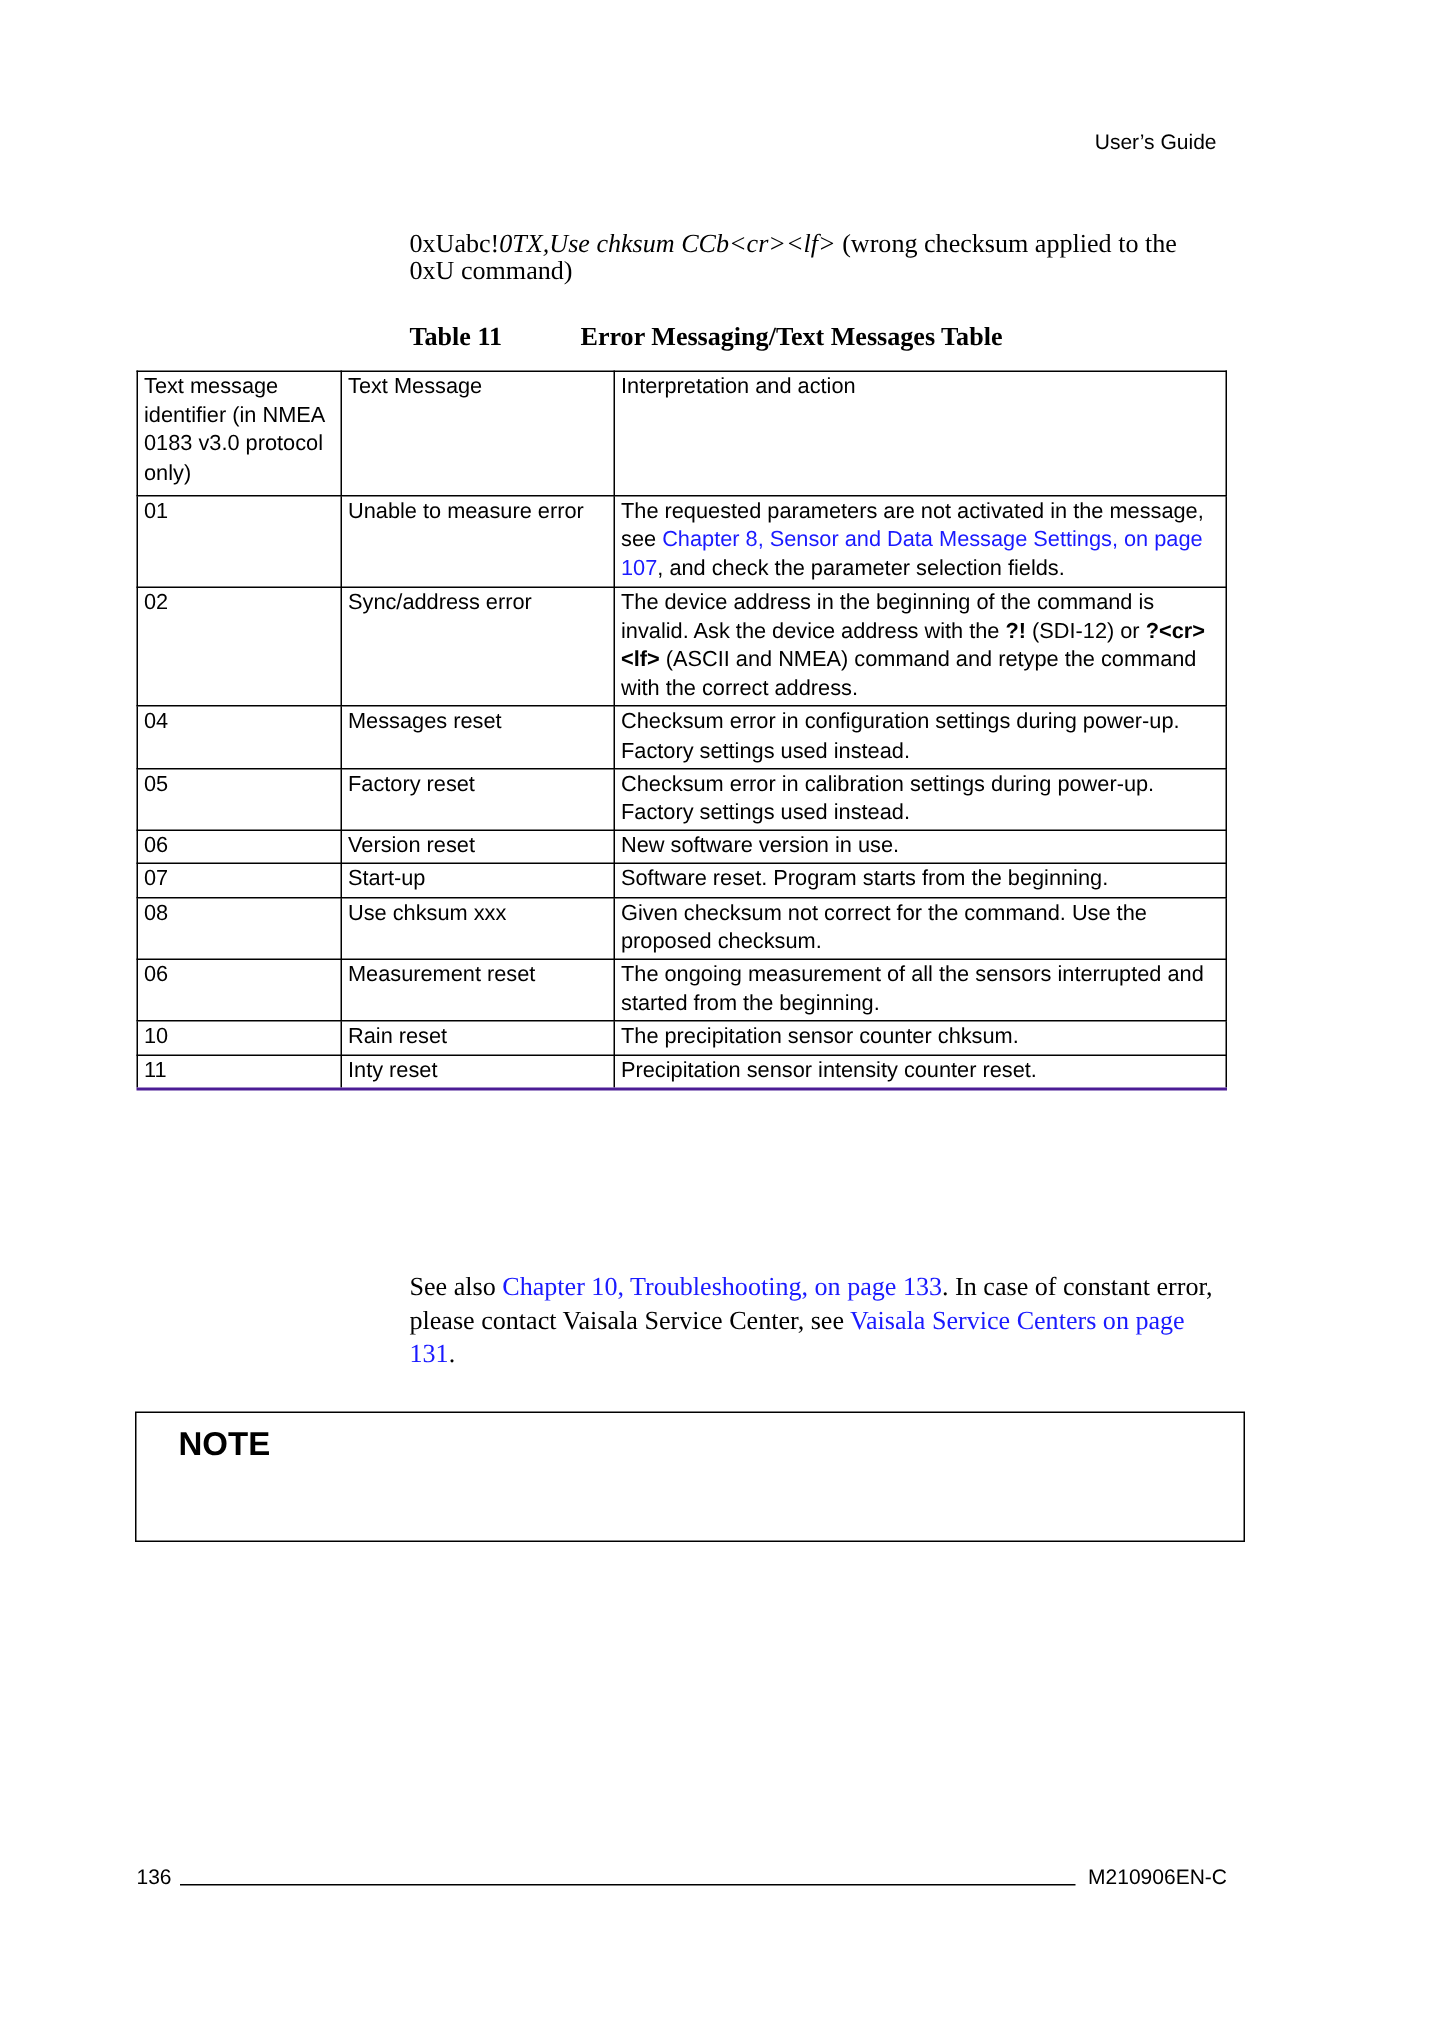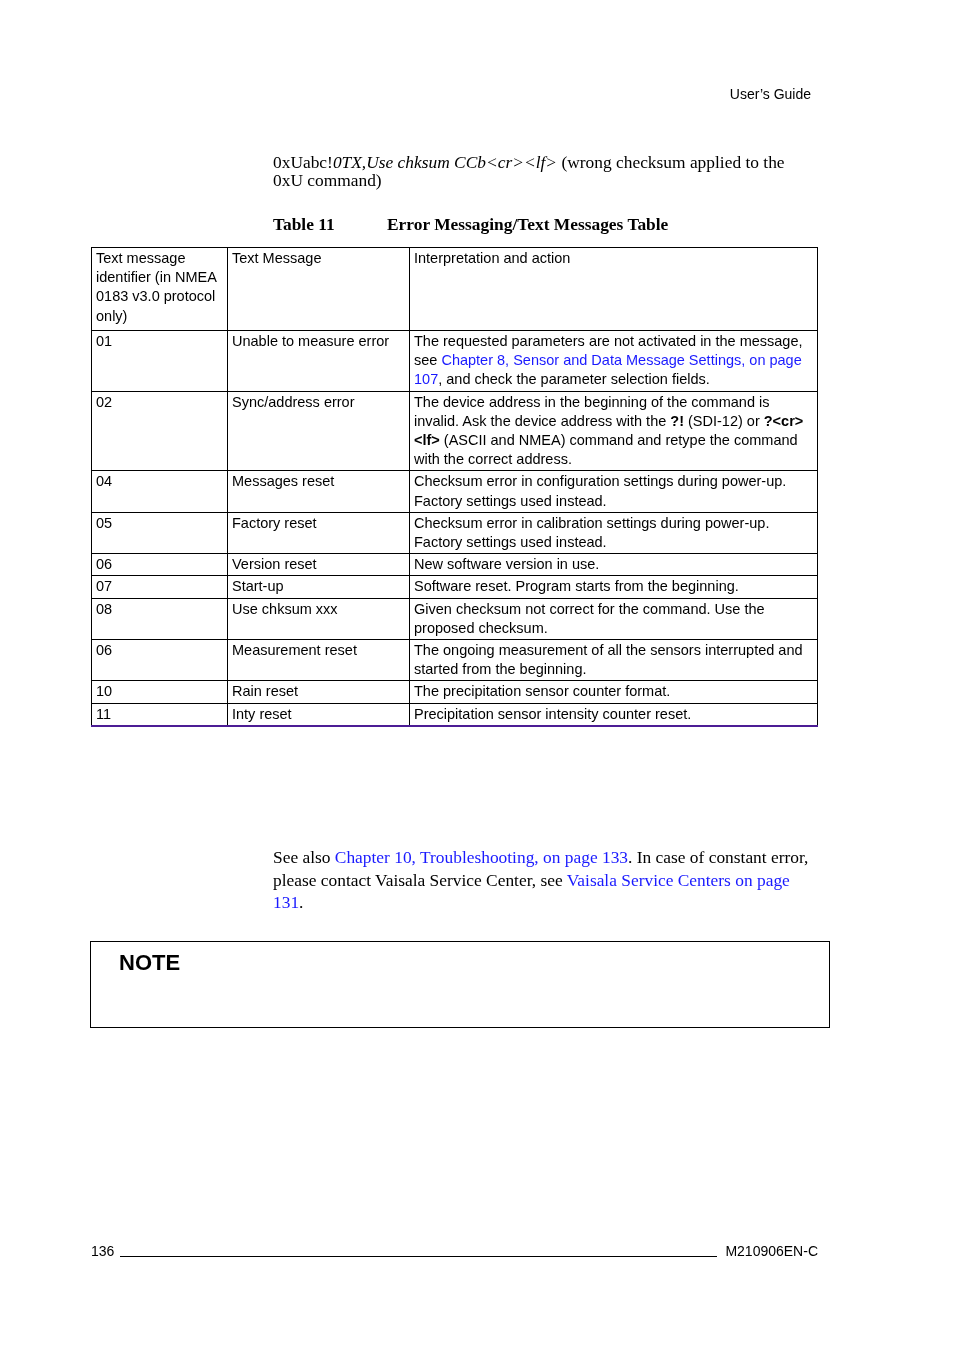--- a/index.html
+++ b/index.html
@@ -93,21 +93,21 @@
     <td>Given checksum not correct for the command. Use the proposed checksum.</td>
   </tr>
   <tr>
     <td>06</td>
     <td>Measurement reset</td>
     <td>The ongoing measurement of all the sensors interrupted and started from the beginning.</td>
   </tr>
   <tr>
     <td>10</td>
     <td>Rain reset</td>
-    <td>The precipitation sensor counter format.</td>
+    <td>The precipitation sensor counter chksum.</td>
   </tr>
   <tr class="last">
     <td>11</td>
     <td>Inty reset</td>
     <td>Precipitation sensor intensity counter reset.</td>
   </tr>
 </tbody>
   </table>
 
 <div class="seealso serif">

